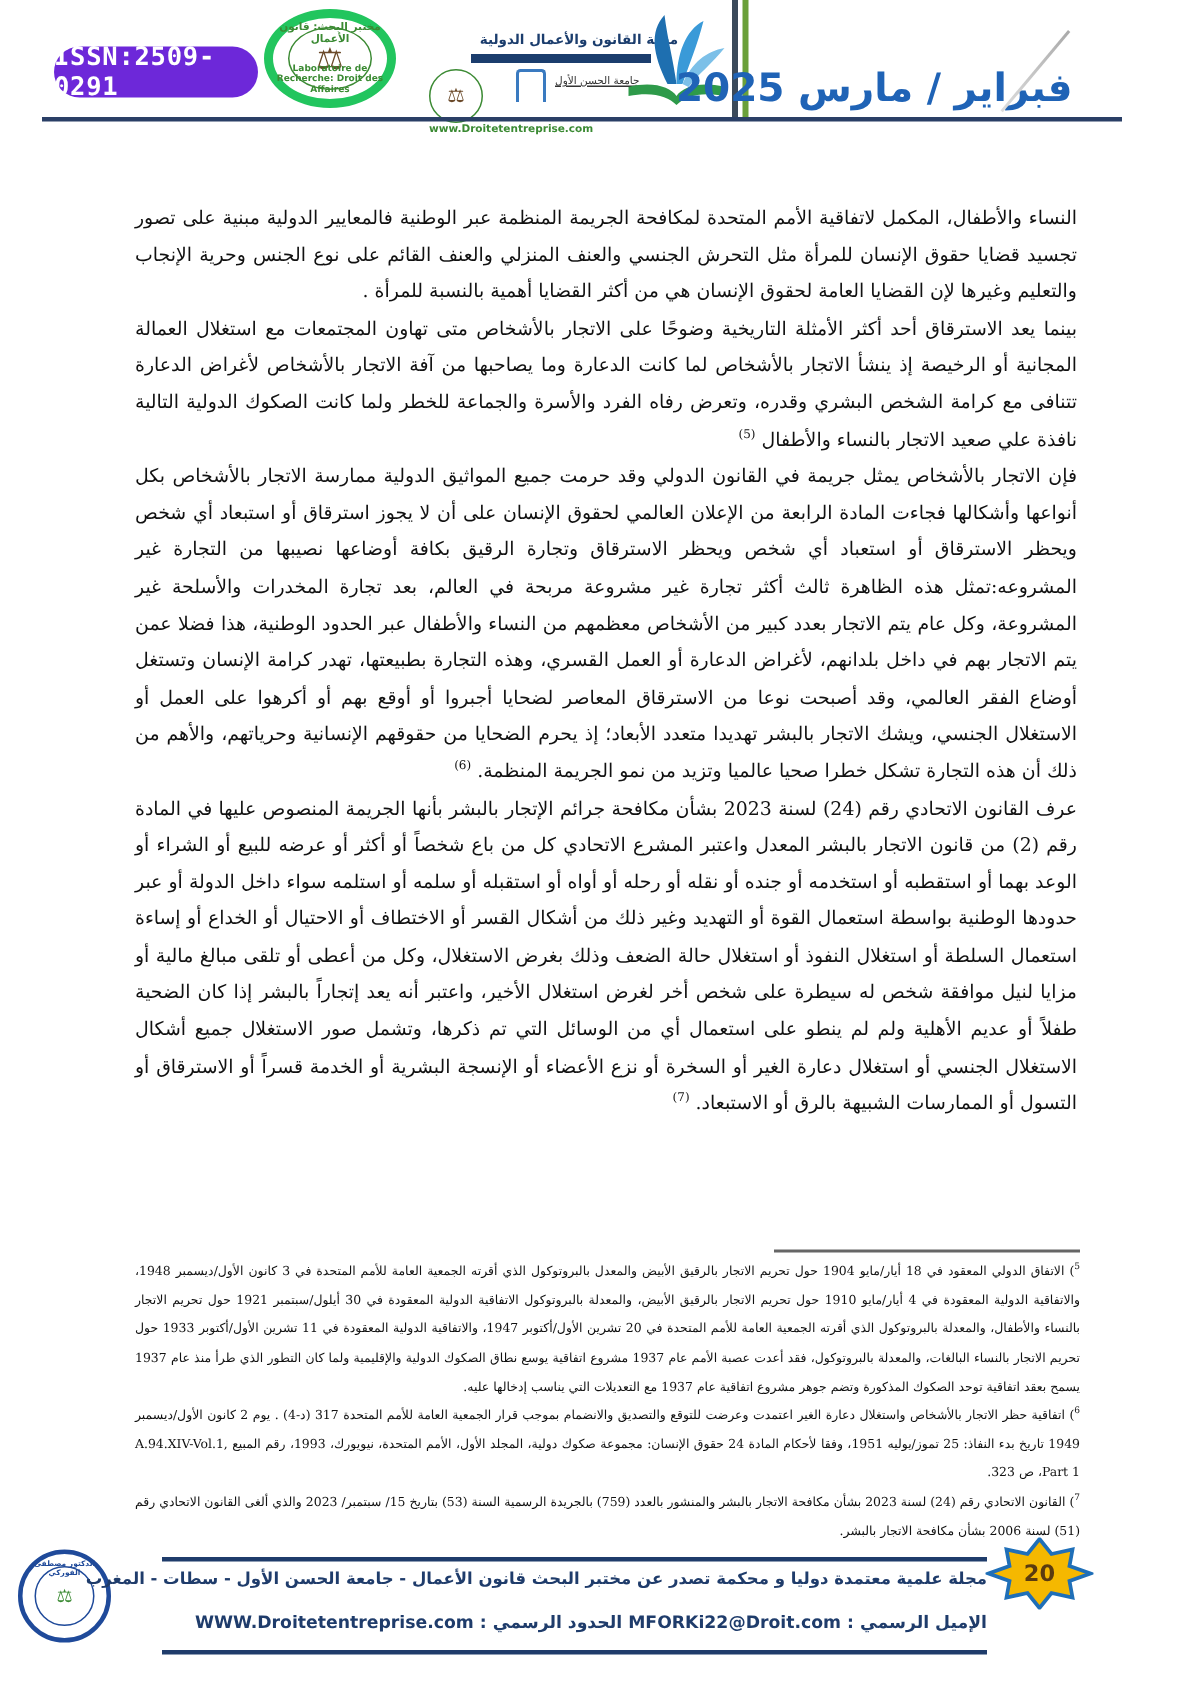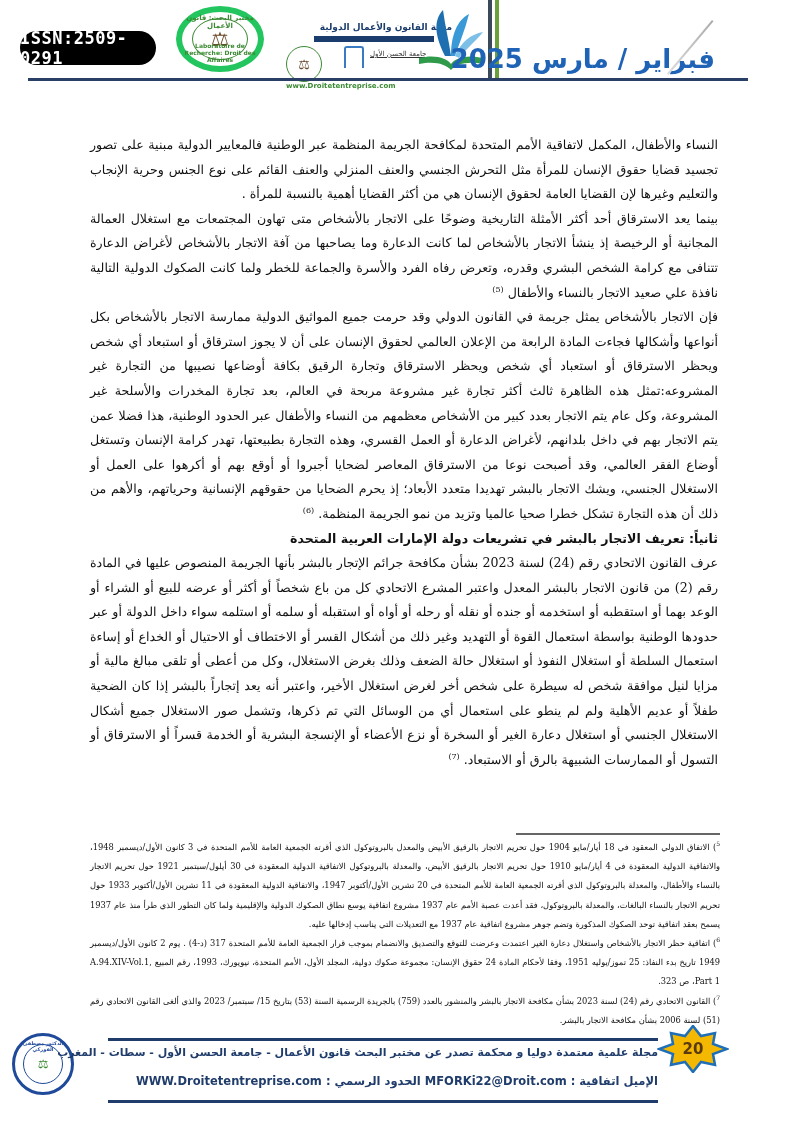--- a/index.html
+++ b/index.html
@@ -3,22 +3,22 @@
 <meta charset="utf-8">
 <style>
   html, body { margin: 0; padding: 0; background: #ffffff; }
   body {
     width: 794px; height: 1123px; position: relative; overflow: hidden;
     font-family: "DejaVu Sans", sans-serif; color: #111;
   }
   
   .header { position: absolute; left: 0; top: 0; width: 794px; height: 78px; direction: ltr; }
   .issn-pill {
-    position: absolute; left: 20px; top: 31px; width: 136px; height: 34px;
-    background: #000000; border-radius: 17px; color: #fff;
+    position: absolute; left: 36px; top: 31px; width: 136px; height: 34px;
+    background: #6d28d9; border-radius: 17px; color: #fff;
     font-family: "DejaVu Sans Mono", monospace; font-weight: bold; font-size: 17px;
     display: flex; align-items: center; justify-content: center; letter-spacing: 0.5px;
   }
   .lab-seal {
     position: absolute; left: 176px; top: 6px; width: 88px; height: 66px;
     border: 6px solid #22c55e; border-radius: 50%; box-sizing: border-box;
     display: flex; align-items: center; justify-content: center;
   }
   .lab-seal .inner {
     width: 54px; height: 40px; border: 1px solid #3b8a33; border-radius: 50%;
@@ -164,21 +164,20 @@
     <span>النساء والأطفال، المكمل لاتفاقية الأمم المتحدة لمكافحة الجريمة المنظمة عبر الوطنية فالمعايير الدولية مبنية على تصور تجسيد قضايا حقوق الإنسان للمرأة مثل التحرش الجنسي والعنف المنزلي والعنف القائم على نوع الجنس وحرية الإنجاب والتعليم وغيرها لإن القضايا العامة لحقوق الإنسان هي من أكثر القضايا أهمية بالنسبة للمرأة .</span>
   </p>
   <p>
     <span>بينما يعد الاسترقاق أحد أكثر الأمثلة التاريخية وضوحًا على الاتجار بالأشخاص متى تهاون المجتمعات مع استغلال العمالة المجانية أو الرخيصة إذ ينشأ الاتجار بالأشخاص لما كانت الدعارة وما يصاحبها من آفة الاتجار بالأشخاص لأغراض الدعارة تتنافى مع كرامة الشخص البشري وقدره، وتعرض رفاه الفرد والأسرة والجماعة للخطر ولما كانت الصكوك الدولية التالية نافذة علي صعيد الاتجار بالنساء والأطفال</span>
     <span class="fn-ref">(5)</span>
   </p>
   <p>
     <span>فإن الاتجار بالأشخاص يمثل جريمة في القانون الدولي وقد حرمت جميع المواثيق الدولية ممارسة الاتجار بالأشخاص بكل أنواعها وأشكالها فجاءت المادة الرابعة من الإعلان العالمي لحقوق الإنسان على أن لا يجوز استرقاق أو استبعاد أي شخص ويحظر الاسترقاق أو استعباد أي شخص ويحظر الاسترقاق وتجارة الرقيق بكافة أوضاعها نصيبها من التجارة غير المشروعه:تمثل هذه الظاهرة ثالث أكثر تجارة غير مشروعة مربحة في العالم، بعد تجارة المخدرات والأسلحة غير المشروعة، وكل عام يتم الاتجار بعدد كبير من الأشخاص معظمهم من النساء والأطفال عبر الحدود الوطنية، هذا فضلا عمن يتم الاتجار بهم في داخل بلدانهم، لأغراض الدعارة أو العمل القسري، وهذه التجارة بطبيعتها، تهدر كرامة الإنسان وتستغل أوضاع الفقر العالمي، وقد أصبحت نوعا من الاسترقاق المعاصر لضحايا أجبروا أو أوقع بهم أو أكرهوا على العمل أو الاستغلال الجنسي، ويشك الاتجار بالبشر تهديدا متعدد الأبعاد؛ إذ يحرم الضحايا من حقوقهم الإنسانية وحرياتهم، والأهم من ذلك أن هذه التجارة تشكل خطرا صحيا عالميا وتزيد من نمو الجريمة المنظمة.</span>
     <span class="fn-ref">(6)</span>
   </p>
-  <p class="heading">ثانياً: تعريف الاتجار بالبشر في تشريعات دولة الإمارات العربية المتحدة</p>
   <p>
     <span>عرف القانون الاتحادي رقم (24) لسنة 2023 بشأن مكافحة جرائم الإتجار بالبشر بأنها الجريمة المنصوص عليها في المادة رقم (2) من قانون الاتجار بالبشر المعدل واعتبر المشرع الاتحادي كل من باع شخصاً أو أكثر أو عرضه للبيع أو الشراء أو الوعد بهما أو استقطبه أو استخدمه أو جنده أو نقله أو رحله أو أواه أو استقبله أو سلمه أو استلمه سواء داخل الدولة أو عبر حدودها الوطنية بواسطة استعمال القوة أو التهديد وغير ذلك من أشكال القسر أو الاختطاف أو الاحتيال أو الخداع أو إساءة استعمال السلطة أو استغلال النفوذ أو استغلال حالة الضعف وذلك بغرض الاستغلال، وكل من أعطى أو تلقى مبالغ مالية أو مزايا لنيل موافقة شخص له سيطرة على شخص أخر لغرض استغلال الأخير، واعتبر أنه يعد إتجاراً بالبشر إذا كان الضحية طفلاً أو عديم الأهلية ولم لم ينطو على استعمال أي من الوسائل التي تم ذكرها، وتشمل صور الاستغلال جميع أشكال الاستغلال الجنسي أو استغلال دعارة الغير أو السخرة أو نزع الأعضاء أو الإنسجة البشرية أو الخدمة قسراً أو الاسترقاق أو التسول أو الممارسات الشبيهة بالرق أو الاستبعاد.</span>
     <span class="fn-ref">(7)</span>
   </p>
 </div>
 
 <div class="fn-rule"></div>
 <div class="footnotes">
   <p>
     <span class="fnum">5</span><span>) الاتفاق الدولي المعقود في 18 أيار/مايو 1904 حول تحريم الاتجار بالرقيق الأبيض والمعدل بالبروتوكول الذي أقرته الجمعية العامة للأمم المتحدة في 3 كانون الأول/ديسمبر 1948، والاتفاقية الدولية المعقودة في 4 أيار/مايو 1910 حول تحريم الاتجار بالرقيق الأبيض، والمعدلة بالبروتوكول الاتفاقية الدولية المعقودة في 30 أيلول/سبتمبر 1921 حول تحريم الاتجار بالنساء والأطفال، والمعدلة بالبروتوكول الذي أقرته الجمعية العامة للأمم المتحدة في 20 تشرين الأول/أكتوبر 1947، والاتفاقية الدولية المعقودة في 11 تشرين الأول/أكتوبر 1933 حول تحريم الاتجار بالنساء البالغات، والمعدلة بالبروتوكول، فقد أعدت عصبة الأمم عام 1937 مشروع اتفاقية يوسع نطاق الصكوك الدولية والإقليمية ولما كان التطور الذي طرأ منذ عام 1937 يسمح بعقد اتفاقية توحد الصكوك المذكورة وتضم جوهر مشروع اتفاقية عام 1937 مع التعديلات التي يناسب إدخالها عليه.</span>
@@ -192,21 +191,21 @@
 </div>
 
 <div class="author-seal">
   <span class="ring-text">الدكتور مصطفى الفوركي</span>
   <div class="inner">⚖</div>
 </div>
 
 <div class="footer-rule-top"></div>
 <div class="footer-line1">مجلة علمية معتمدة دوليا و محكمة تصدر عن مختبر البحث قانون الأعمال - جامعة الحسن الأول - سطات - المغرب</div>
 <div class="footer-line2">
-  <span>الإميل اتفاقية :</span>
+  <span>الإميل الرسمي :</span>
   <span class="ltr">MFORKi22@Droit.com</span>
   <span>الحدود الرسمي :</span>
   <span class="ltr">WWW.Droitetentreprise.com</span>
 </div>
 <div class="footer-rule-bot"></div>
 
 <svg class="page-star" viewBox="0 0 72 48">
   <polygon points="36,1 44,11 58,8 56,19 70,24 56,29 58,40 44,37 36,47 28,37 14,40 16,29 2,24 16,19 14,8 28,11" fill="#f5b800" stroke="#1f6fb8" stroke-width="2.5"></polygon>
 </svg>
 <div class="page-num">20</div>

